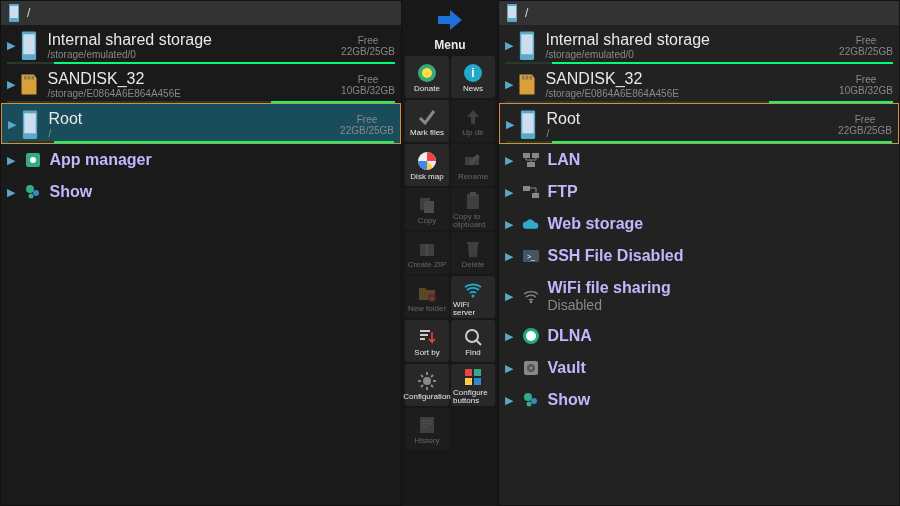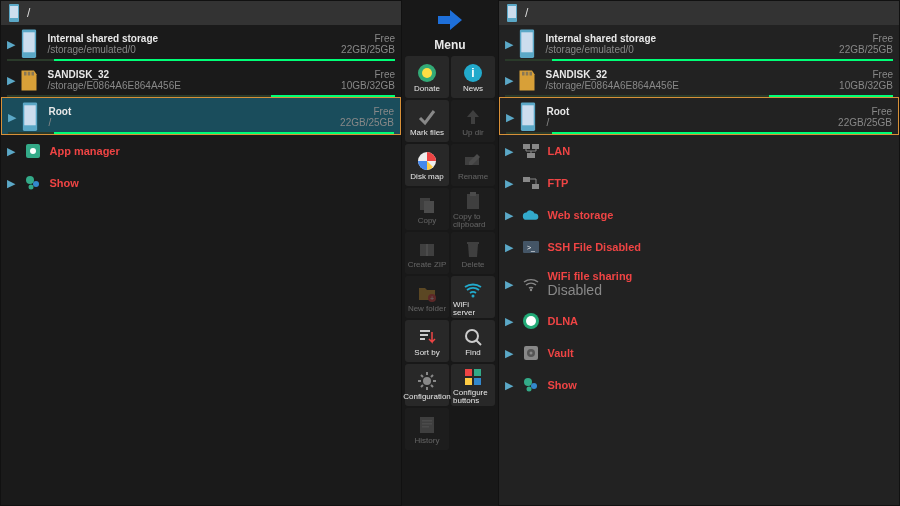--- a/index.html
+++ b/index.html
@@ -12,33 +12,33 @@
   .path-bar.right { background: #333; }
   .path-text { color: #ddd; font-size: 12px; }
   .device-icon { width: 14px; height: 20px; display: inline-block; }
   
   .storage-row { display: flex; align-items: center; padding: 6px 6px 4px 6px; position: relative; min-height: 32px; }
   .storage-row.selected { background: #1a4d5c; border: 1px solid #d89038; }
   .storage-row.selected2 { background: #222; border: 1px solid #d89038; }
   .chev { color: #5ba8c7; font-size: 11px; margin-right: 4px; cursor: pointer; }
   .row-icon { width: 20px; height: 26px; margin-right: 8px; display: flex; align-items: center; justify-content: center; }
   .row-body { flex: 1; }
-  .row-title { color: #e8e8e8; font-size: 10px; font-weight: bold; }
+  .row-title { color: #e8e8e8; font-size: 16px; font-weight: normal; }
   .row-sub { color: #888; font-size: 10px; }
-  .row-right { text-align: right; color: #888; font-size: 10px; }
+  .row-right { text-align: center; color: #888; font-size: 10px; }
   .row-right .free { display: block; }
   .row-right .size { display: block; }
   
   .usage-bar { position: absolute; bottom: 0; left: 6px; right: 6px; height: 2px; background: #2a3a2a; }
   .usage-fill { height: 100%; background: #0f7; }
   
   .simple-row { display: flex; align-items: center; padding: 7px 6px; gap: 6px; }
   .simple-row .chev { margin-right: 2px; }
   .sr-icon { width: 20px; height: 18px; display: flex; align-items: center; justify-content: center; }
-  .sr-label { color: #ef4444; font-size: 11px; font-weight: bold; }
+  .sr-label { color: #c4b5fd; font-size: 16px; font-weight: bold; }
   .sr-sub { color: #888; font-size: 14px; }
   .sr-body { flex: 1; }
   
   
   .menu-col { width: 96px; background: #181818; display: flex; flex-direction: column; align-items: center; padding-top: 8px; }
   .menu-arrow { width: 30px; height: 24px; }
   .menu-title { color: #e8e8e8; font-size: 12px; margin: 6px 0 4px; font-weight: bold; }
   .menu-grid { display: grid; grid-template-columns: 44px 44px; gap: 2px; }
   .menu-item { background: #282828; border-radius: 3px; height: 42px; display: flex; flex-direction: column; align-items: center; justify-content: center; gap: 1px; padding: 2px; }
   .menu-item.dim { opacity: 0.35; }

